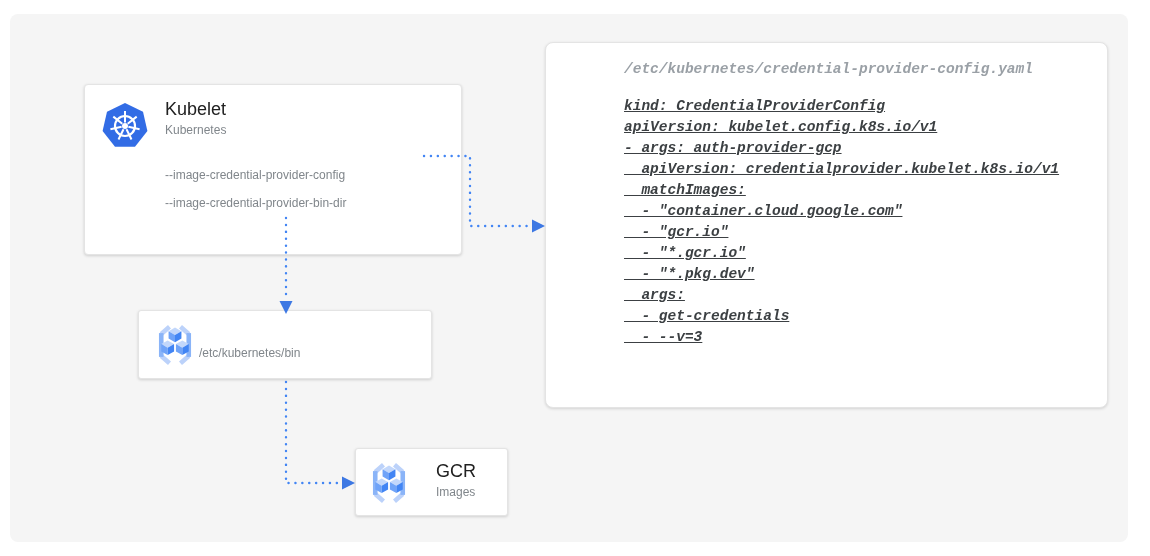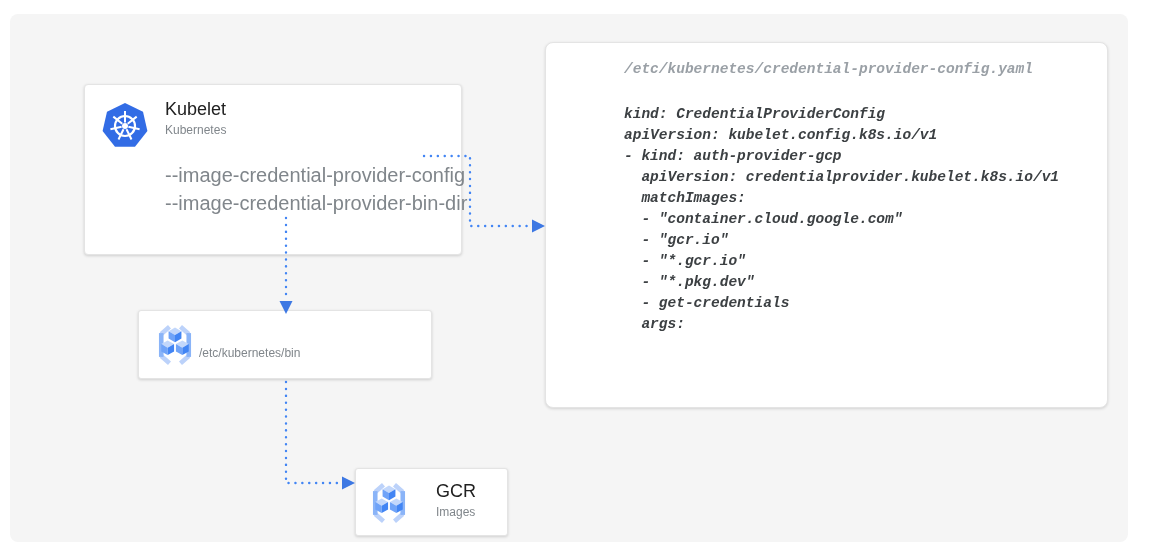--- a/index.html
+++ b/index.html
@@ -8,34 +8,34 @@
     --code:#3c4043; --codehead:#9aa0a6; --k8s:#326ce5;
   }
   *{margin:0;padding:0;box-sizing:border-box;}
   body{background:var(--bg);font-family:"Liberation Sans",sans-serif;}
   .stage{position:relative;width:1150px;height:556px;background:var(--bg);overflow:hidden;}
   .canvas{position:absolute;left:10px;top:14px;width:1118px;height:528px;background:var(--panel);border-radius:8px;}
   .card{position:absolute;background:var(--card);border:1px solid var(--border);
         box-shadow:0 1px 3px rgba(0,0,0,0.16);}
   .card-kubelet{left:84px;top:64px;width:378px;height:171px;border-radius:4px;margin-top:20px;}
   .card-auth{left:138px;top:310px;width:294px;height:69px;border-radius:3px;}
-  .card-gcr{left:355px;top:468px;width:153px;height:68px;border-radius:3px;}
+  .card-gcr{left:355px;top:448px;width:153px;height:68px;border-radius:3px;}
   .card .icon{position:absolute;}
   .card .title{position:absolute;font-size:18px;color:var(--title);white-space:nowrap;}
   .card .subtitle{position:absolute;font-size:12px;color:var(--muted);white-space:nowrap;}
-  .flags{position:absolute;left:80px;top:76px;font-size:20px;color:var(--muted);}
+  .flags{position:absolute;left:80px;top:76px;font-size:12px;color:var(--muted);}
   .flags div{line-height:28px;white-space:nowrap;}
   .code-panel{position:absolute;left:545px;top:42px;width:563px;height:366px;background:var(--card);
               border:1px solid var(--border);border-radius:8px;box-shadow:0 1px 3px rgba(0,0,0,0.14);
               padding:16px 20px 20px 78px;}
   .code-filename{font-family:"Liberation Mono",monospace;font-style:italic;font-weight:bold;
-                 font-size:14.5px;line-height:21px;color:var(--codehead);margin-bottom:24px;white-space:pre;}
+                 font-size:14.5px;line-height:21px;color:var(--codehead);margin-bottom:16px;white-space:pre;}
   .code-body{font-family:"Liberation Mono",monospace;font-style:italic;font-weight:bold;
              font-size:14.5px;color:var(--code);}
-  .code-body div{line-height:21px;white-space:pre;}
+  .code-body div{line-height:21px;white-space:pre;text-decoration:underline;}
   svg.arrows{position:absolute;left:0;top:0;pointer-events:none;}
 </style>
 </head>
 <body>
 
 <div class="stage">
   <div class="canvas"></div>
 
   <div class="card card-kubelet">
     <span class="icon" style="left:16px;top:16px">
@@ -119,29 +119,30 @@
     </span>
     <div class="title" style="left:80px;top:12px">GCR</div>
     <div class="subtitle" style="left:80px;top:36px">Images</div>
   </div>
 
   <div class="code-panel">
     <div class="code-filename">/etc/kubernetes/credential-provider-config.yaml</div>
     <div class="code-body">
         <div>kind: CredentialProviderConfig</div>
         <div>apiVersion: kubelet.config.k8s.io/v1</div>
-        <div>- kind: auth-provider-gcp</div>
+        <div>- args: auth-provider-gcp</div>
         <div>  apiVersion: credentialprovider.kubelet.k8s.io/v1</div>
         <div>  matchImages:</div>
         <div>  - "container.cloud.google.com"</div>
         <div>  - "gcr.io"</div>
         <div>  - "*.gcr.io"</div>
         <div>  - "*.pkg.dev"</div>
+        <div>  args:</div>
         <div>  - get-credentials</div>
-        <div>  args:</div>
+        <div>  - --v=3</div>
       </div>
   </div>
 
   <svg class="arrows" width="1150" height="556">
     <g stroke="#4285f4" stroke-width="2.4" fill="none" stroke-linecap="round" stroke-dasharray="0.1 6.8">
       <path d="M424 156 H470 V226 H530"></path>
       <path d="M286 218 V299"></path>
       <path d="M286 382 V483 H340"></path>
     </g>
     <g fill="#3d78e3">

